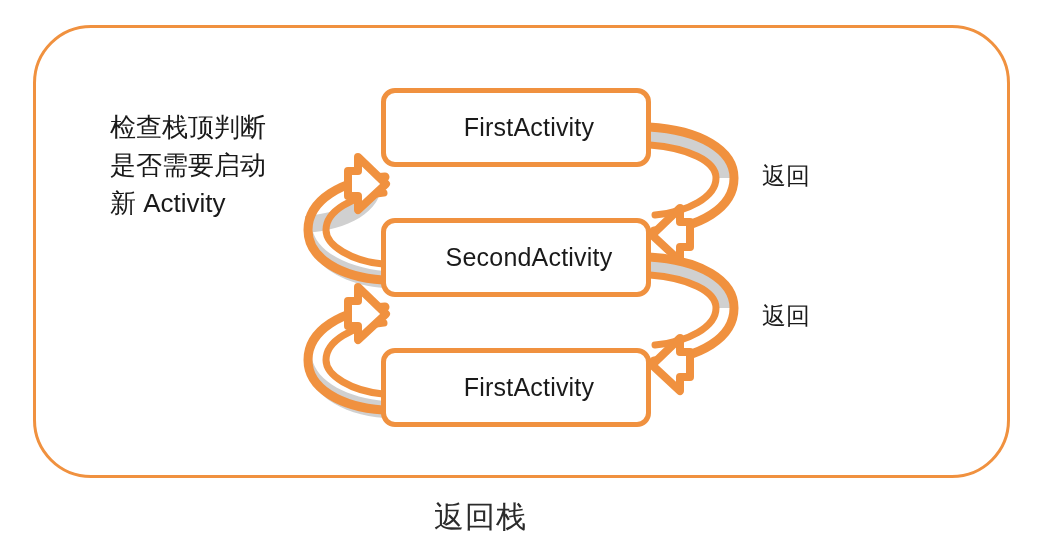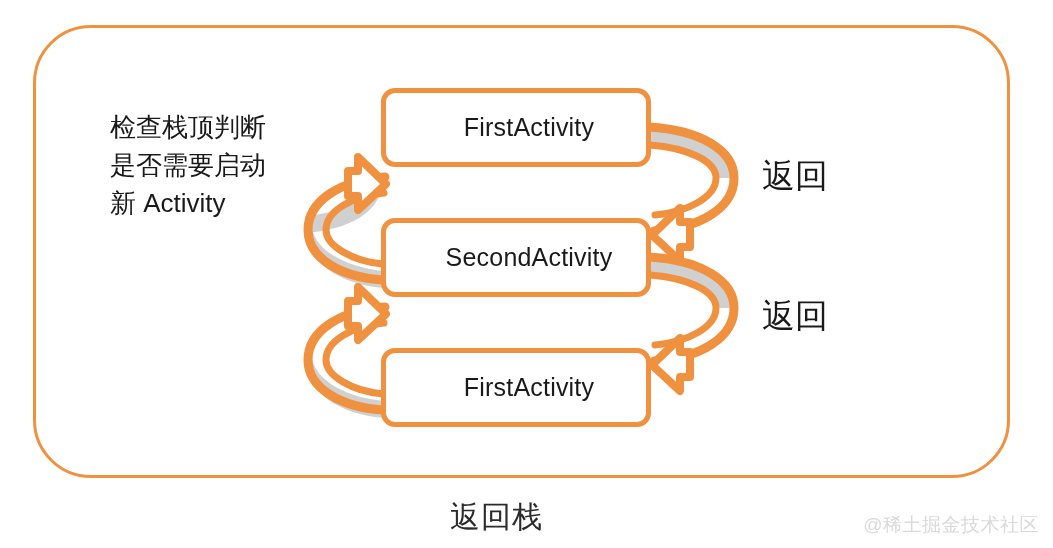--- a/index.html
+++ b/index.html
@@ -71,42 +71,42 @@
   }
   #note-bottom {
     left: 103px;
     top: 300px;
     width: 260px;
   }
   
   .right-label {
     position: absolute;
     color: #1a1a1a;
-    font-size: 33px;
+    font-size: 24px;
     line-height: 34px;
     z-index: 4;
   }
   #label-return-top { left: 762px; top: 159px; }
   #label-return-bottom { left: 762px; top: 299px; }
 
   
   #arrows {
     position: absolute;
     left: 0;
     top: 0;
     width: 1053px;
     height: 548px;
     z-index: 2;
     pointer-events: none;
   }
 
   
   .caption {
     position: absolute;
-    left: 16px;
+    left: 0;
     top: 497px;
     width: 901px;
     text-align: center;
     font-size: 30px;
     color: #2b2b2b;
     letter-spacing: 1px;
     z-index: 3;
   }
   .caption .cap-inner {
     display: inline-block;
@@ -190,15 +190,14 @@
 是否需要启动
 新 Activity</div>
 
   <div class="right-label" id="label-return-top">返回</div>
   <div class="right-label" id="label-return-bottom">返回</div>
 
   <div class="caption">
     <span class="cap-inner">返回栈</span>
   </div>
 
-  <div class="watermark">@稀土掘金技术社区</div>
 
 </div>
 
 </body></html>

